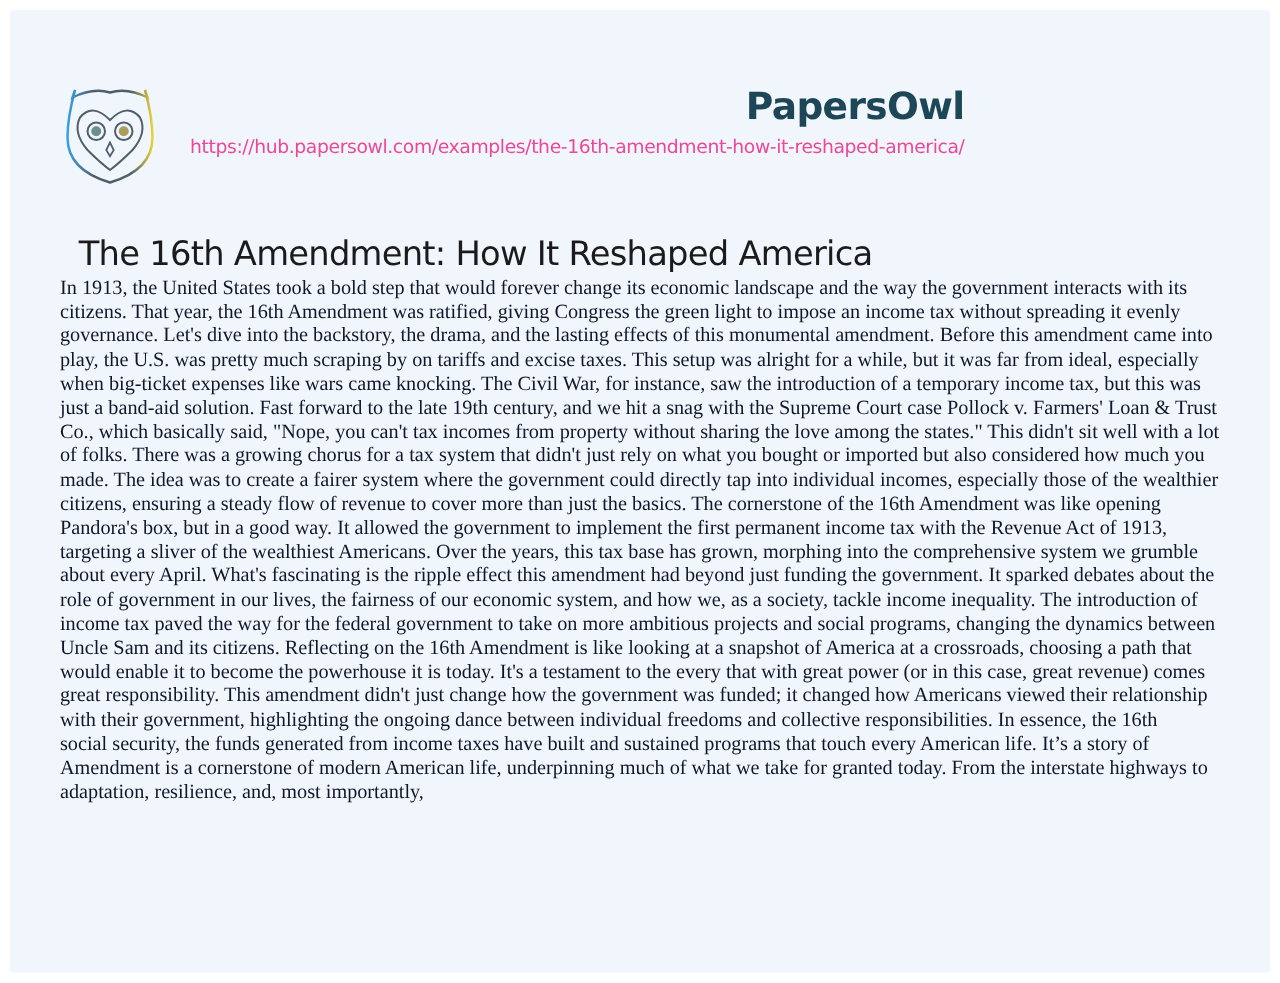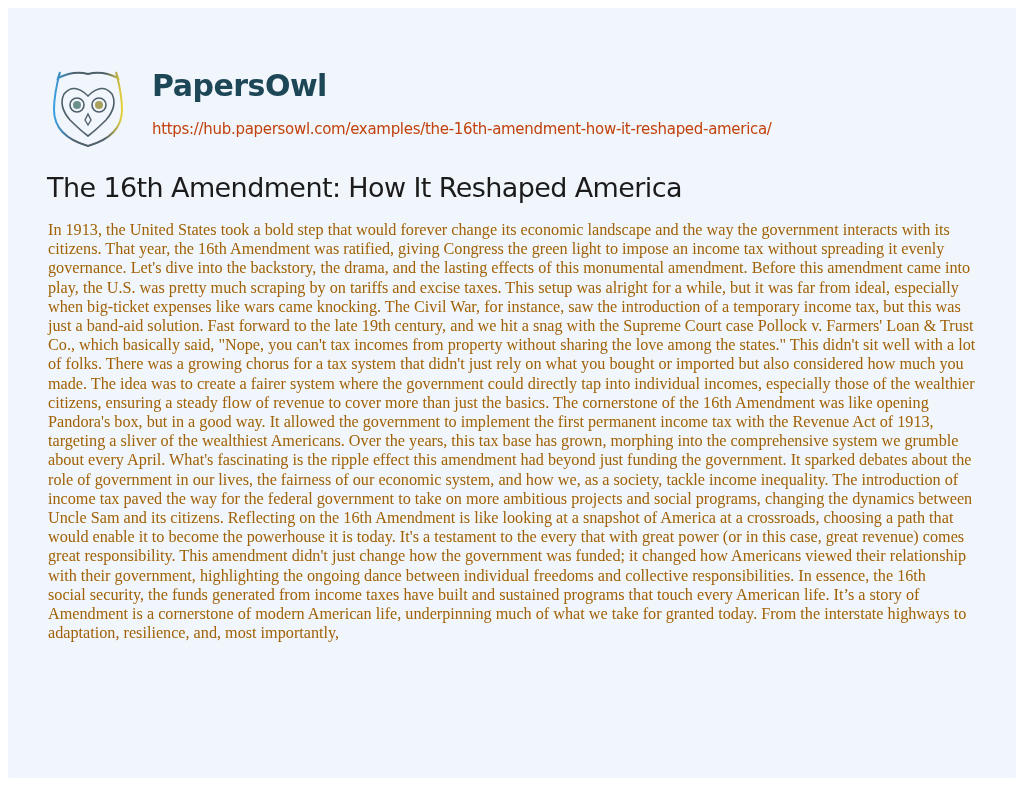--- a/index.html
+++ b/index.html
@@ -36,50 +36,51 @@
     margin-left: 24px;
     margin-top: 6px;
   }
   .brand-name {
     font-family: "DejaVu Sans", sans-serif;
     font-weight: bold;
     font-size: 30px;
     color: #1d4657;
     letter-spacing: -0.5px;
     line-height: 36px;
+    text-align: right;
   }
   .brand-url {
     font-family: "DejaVu Sans", sans-serif;
     font-size: 15px;
-    color: #c2410c;
-    margin-top: 16px;
+    color: #ec4899;
+    margin-top: 4px;
     line-height: 18px;
     letter-spacing: -0.3px;
   }
   .title {
     position: absolute;
     left: 47px;
     top: 171px;
     font-family: "DejaVu Sans", sans-serif;
     font-size: 27px;
     font-weight: normal;
     color: #1b1b1b;
-    margin: 0;
+    margin: 16px;
     line-height: 34px;
     letter-spacing: -0.6px;
   }
   .body-text {
     position: absolute;
     left: 48px;
     top: 221px;
     width: 930px;
     font-family: "Liberation Serif", serif;
     font-size: 16.2px;
     line-height: 19.2px;
-    color: #a16207;
+    color: #0f172a;
   }
   .body-text .line {
     display: block;
     white-space: nowrap;
   }
 </style>
 </head>
 <body>
 
 <div class="card">

